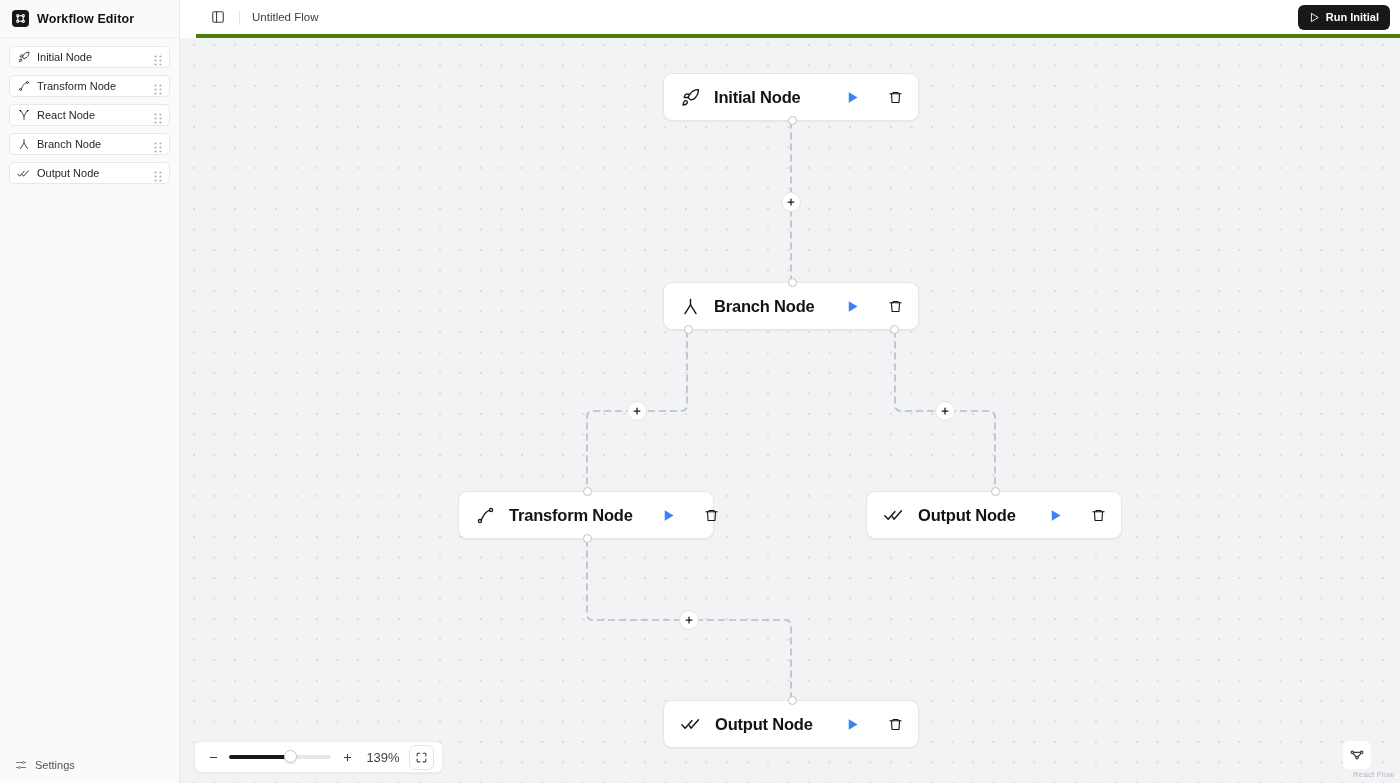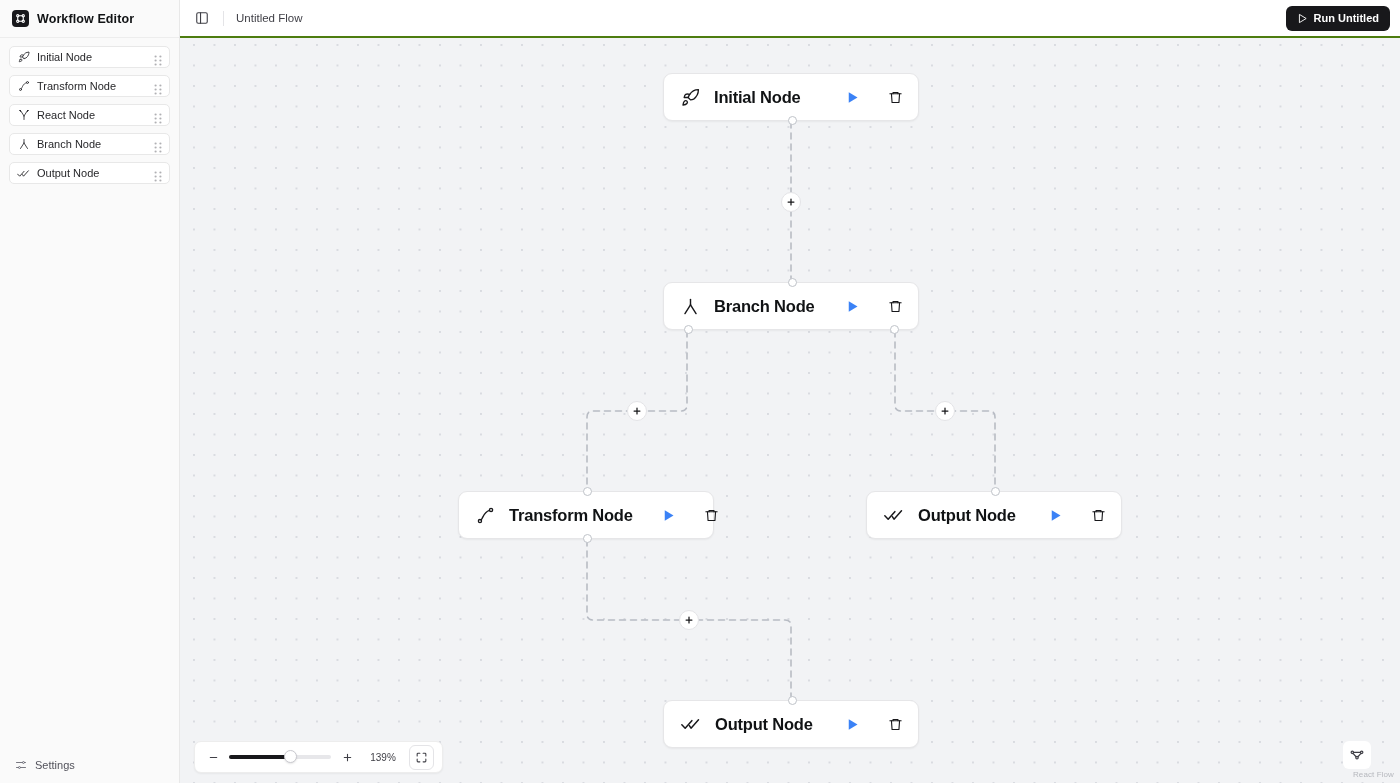--- a/index.html
+++ b/index.html
@@ -45,22 +45,22 @@
 
   .sb-footer { margin-top: auto; padding: 0 12px 12px 14px; }
   .sb-settings { display: flex; align-items: center; gap: 8px; cursor: pointer; }
   .sb-settings .sb-ico { color: #71717a; }
   .sb-settings span { font-size: 11px; color: #52525b; text-align: right; }
 
   
   #main { flex: 1 1 auto; position: relative; height: 783px; }
 
   #topbar {
-    position: absolute; top: 0; left: 0; right: 0; height: 38px;
-    background: #fff; border-bottom: 2px solid #4d7c0f;
+    position: absolute; top: 0; left: 16px; right: 0; height: 38px;
+    background: #fff; border-bottom: 4px solid #4d7c0f;
     display: flex; align-items: center; padding: 0 10px 0 12px; z-index: 25;
   }
   .tb-toggle { width: 20px; height: 20px; display: flex; align-items: center; justify-content: center; color: #3f3f46; cursor: pointer; border-radius: 4px;}
   .tb-divider { width: 1px; height: 15px; background: #e4e4e7; margin: 0 12px 0 11px; }
   .tb-title { font-size: 11.5px; color: #3f3f46; }
   .tb-spacer { flex: 1 1 auto; }
   .run-btn {
     height: 25px; background: #18181b; color: #fff;
     border: none; border-radius: 6px;
     display: flex; align-items: center; gap: 6px;
@@ -126,21 +126,21 @@
     position: relative; width: 102px; height: 4px; margin: 0 6px;
     background: #e7e7ea; border-radius: 3px; cursor: pointer;
   }
   .zc-fill { position: absolute; left: 0; top: 0; height: 4px; width: 62px; background: #18181b; border-radius: 3px; }
   .zc-thumb {
     position: absolute; left: 55px; top: -5px;
     width: 13px; height: 13px; background: #fff;
     border: 1.5px solid #c9c9cf; border-radius: 50%;
     box-shadow: 0 1px 2px rgba(0,0,0,.1);
   }
-  .zc-pct { font-size: 10px; color: #3f3f46; width: 40px; text-align: center; margin-left: 6px; }
+  .zc-pct { font-size: 13px; color: #3f3f46; width: 40px; text-align: center; margin-left: 6px; }
   .zc-fit {
     width: 25px; height: 25px; margin-left: 6px;
     border: 1px solid #e4e4e7; border-radius: 6px;
     display: flex; align-items: center; justify-content: center;
     cursor: pointer; color: #3f3f46;
   }
 
   #flow-attr {
     position: absolute; right: 6px; bottom: 4px;
     display: flex; flex-direction: column; align-items: center; z-index: 20;
@@ -311,21 +311,21 @@
       </div>
       <div class="tb-divider"></div>
       <div class="tb-title">Untitled Flow</div>
       <div class="tb-spacer"></div>
       <button class="run-btn">
         <span style="display:flex;align-items:center;">
           <svg width="11" height="11" viewBox="0 0 24 24" fill="none" stroke="#ffffff" stroke-width="2" stroke-linecap="round" stroke-linejoin="round">
             <path d="M6 3.5l14 8.5-14 8.5z"></path>
           </svg>
         </span>
-        <span>Run Untitled</span>
+        <span>Run Initial</span>
       </button>
     </header>
 
     <div id="canvas">
 
       <svg id="edge-layer">
         <g fill="none" stroke="#b8bcc4" stroke-width="1.6" stroke-dasharray="6 5" stroke-linecap="round">
 
           <path d="M611,84 L611,243"></path>
 

